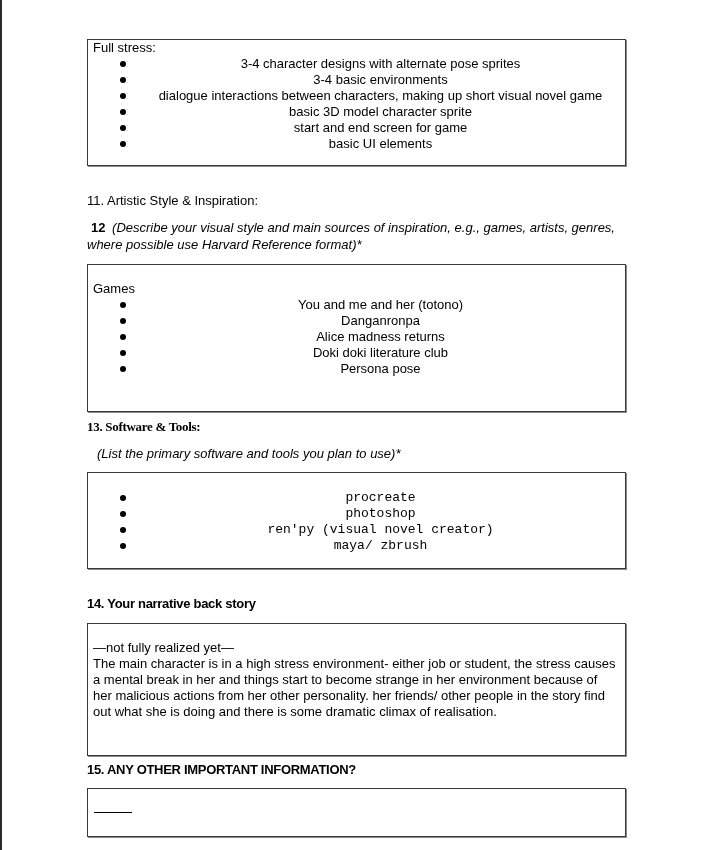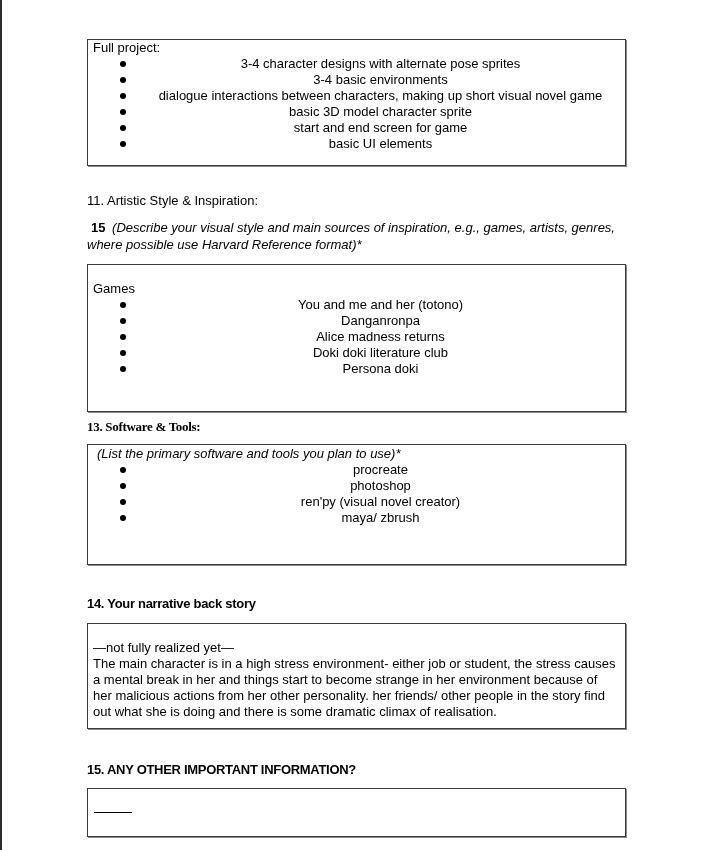--- a/index.html
+++ b/index.html
@@ -79,64 +79,64 @@
       height: 1px;
       background: #000;
     }
   </style>
 </head>
 <body>
 
 <div class="page-edge"></div>
 
 <div class="box" style="top:39px;height:127px;">
-  <div style="padding-top:0px;">Full project:</div>
+  <div style="padding-top:0px;">Full stress:</div>
   <ul>
     <li><span class="bullet"></span><span>3-4 character designs with alternate pose sprites</span></li>
     <li><span class="bullet"></span><span>3-4 basic environments</span></li>
     <li><span class="bullet"></span><span>dialogue interactions between characters, making up short visual novel game</span></li>
     <li><span class="bullet"></span><span>basic 3D model character sprite</span></li>
     <li><span class="bullet"></span><span>start and end screen for game</span></li>
     <li><span class="bullet"></span><span>basic UI elements</span></li>
   </ul>
 </div>
 
 <div class="text" style="top:193px;">11. Artistic Style &amp; Inspiration:</div>
 <div class="text" style="top:220px;">
-  <span style="font-weight:bold;padding-left:4px;">15</span>
+  <span style="font-weight:bold;padding-left:4px;">12</span>
   <span class="italic" style="padding-left:3px;">(Describe your visual style and main sources of inspiration, e.g., games, artists, genres,</span>
 </div>
 <div class="text italic" style="top:237px;">where possible use Harvard Reference format)*</div>
 
 <div class="box" style="top:264px;height:148px;">
   <div style="padding-top:16px;">Games</div>
   <ul>
     <li><span class="bullet"></span><span>You and me and her (totono)</span></li>
     <li><span class="bullet"></span><span>Danganronpa</span></li>
     <li><span class="bullet"></span><span>Alice madness returns</span></li>
     <li><span class="bullet"></span><span>Doki doki literature club</span></li>
-    <li><span class="bullet"></span><span>Persona doki</span></li>
+    <li><span class="bullet"></span><span>Persona pose</span></li>
   </ul>
 </div>
 
 <div class="text heading-bold" style="top:419px;font-family:Liberation Serif, serif;">13. Software &amp; Tools:</div>
 <div class="text italic" style="top:446px;left:97px;">(List the primary software and tools you plan to use)*</div>
 
-<div class="box" style="top:444px;height:121px;">
+<div class="box" style="top:472px;height:97px;font-family:Liberation Mono, monospace;">
   <ul style="padding-top:17px;">
     <li><span class="bullet"></span><span>procreate</span></li>
     <li><span class="bullet"></span><span>photoshop</span></li>
     <li><span class="bullet"></span><span>ren'py (visual novel creator)</span></li>
     <li><span class="bullet"></span><span>maya/ zbrush</span></li>
   </ul>
 </div>
 
 <div class="text heading-bold" style="top:596px;">14. Your narrative back story</div>
 
-<div class="box" style="top:623px;height:106px;">
+<div class="box" style="top:623px;height:133px;">
   <div style="padding-top:16px;">—not fully realized yet—</div>
   <div class="para">The main character is in a high stress environment- either job or student, the stress causes a mental break in her and things start to become strange in her environment because of her malicious actions from her other personality. her friends/ other people in the story find out what she is doing and there is some dramatic climax of realisation.</div>
 </div>
 
 <div class="text heading-bold" style="top:762px;">15. ANY OTHER IMPORTANT INFORMATION?</div>
 
 <div class="box" style="top:788px;height:49px;">
   <div class="dash-line"></div>
 </div>
 

